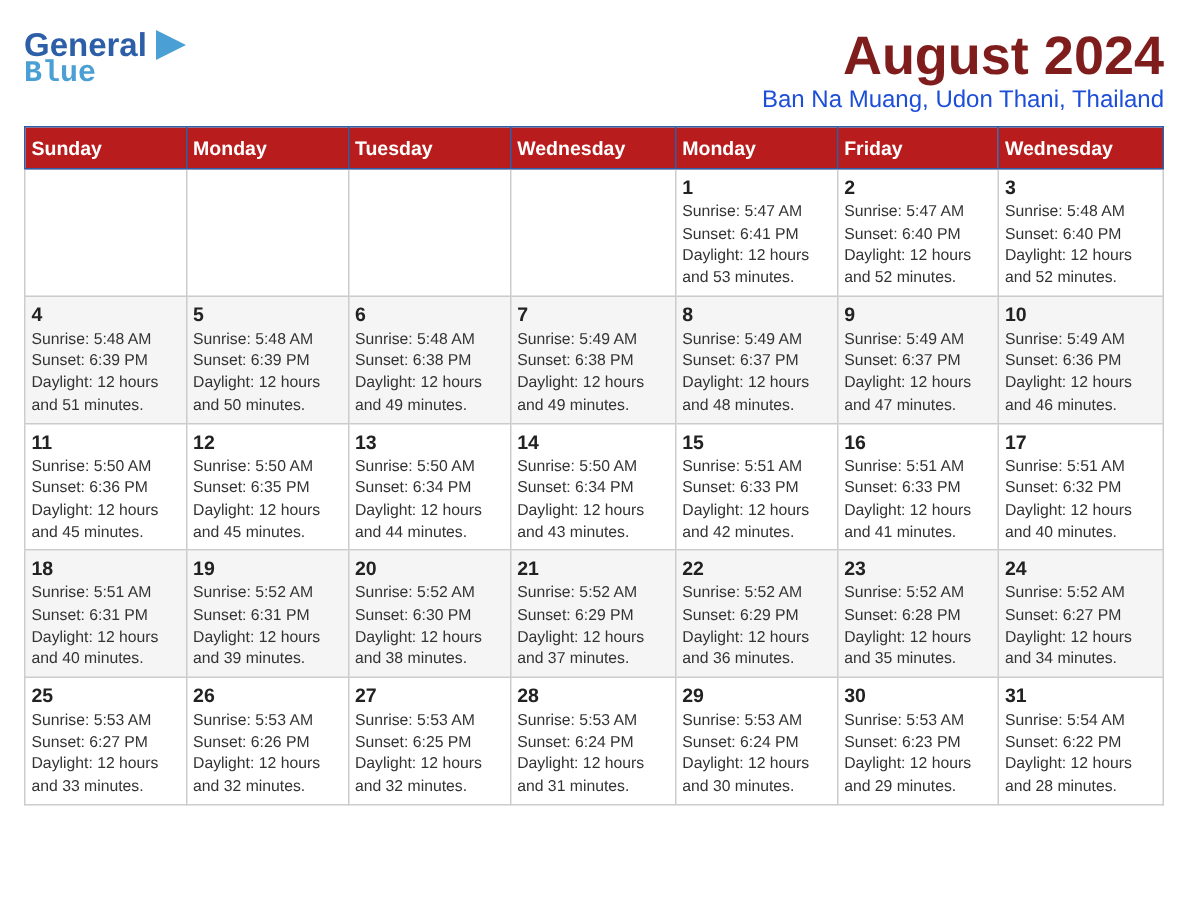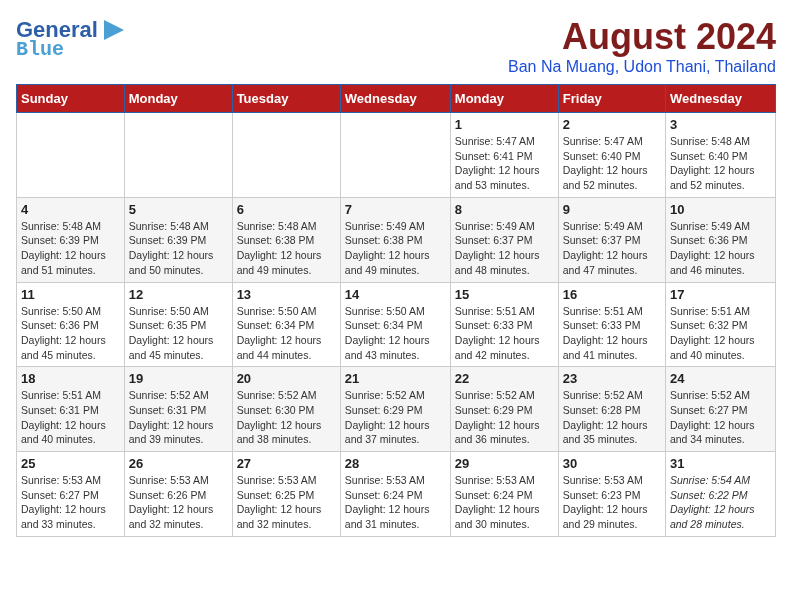--- a/index.html
+++ b/index.html
@@ -331,20 +331,20 @@
         </td>
         <td>
           <div class="day-number">30</div>
           <div class="day-info" style="white-space: pre-line;">Sunrise: 5:53 AM
 Sunset: 6:23 PM
 Daylight: 12 hours
 and 29 minutes.</div>
         </td>
         <td>
           <div class="day-number">31</div>
-          <div class="day-info" style="white-space: pre-line; font-style: italic;">Sunrise: 5:54 AM
+          <div class="day-info" style="white-space: pre-line;">Sunrise: 5:54 AM
 Sunset: 6:22 PM
 Daylight: 12 hours
 and 28 minutes.</div>
         </td>
       </tr>
     </tbody>
 </table>
 
 </body></html>

